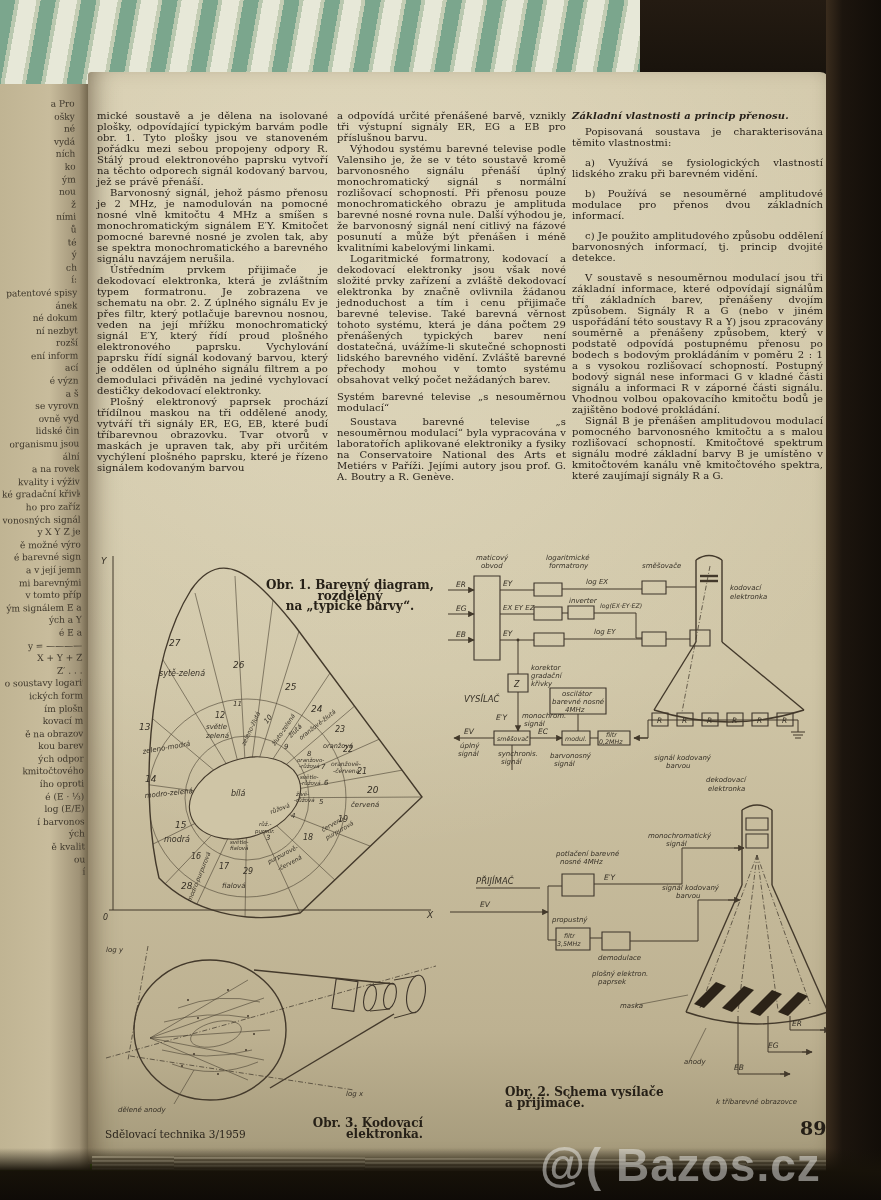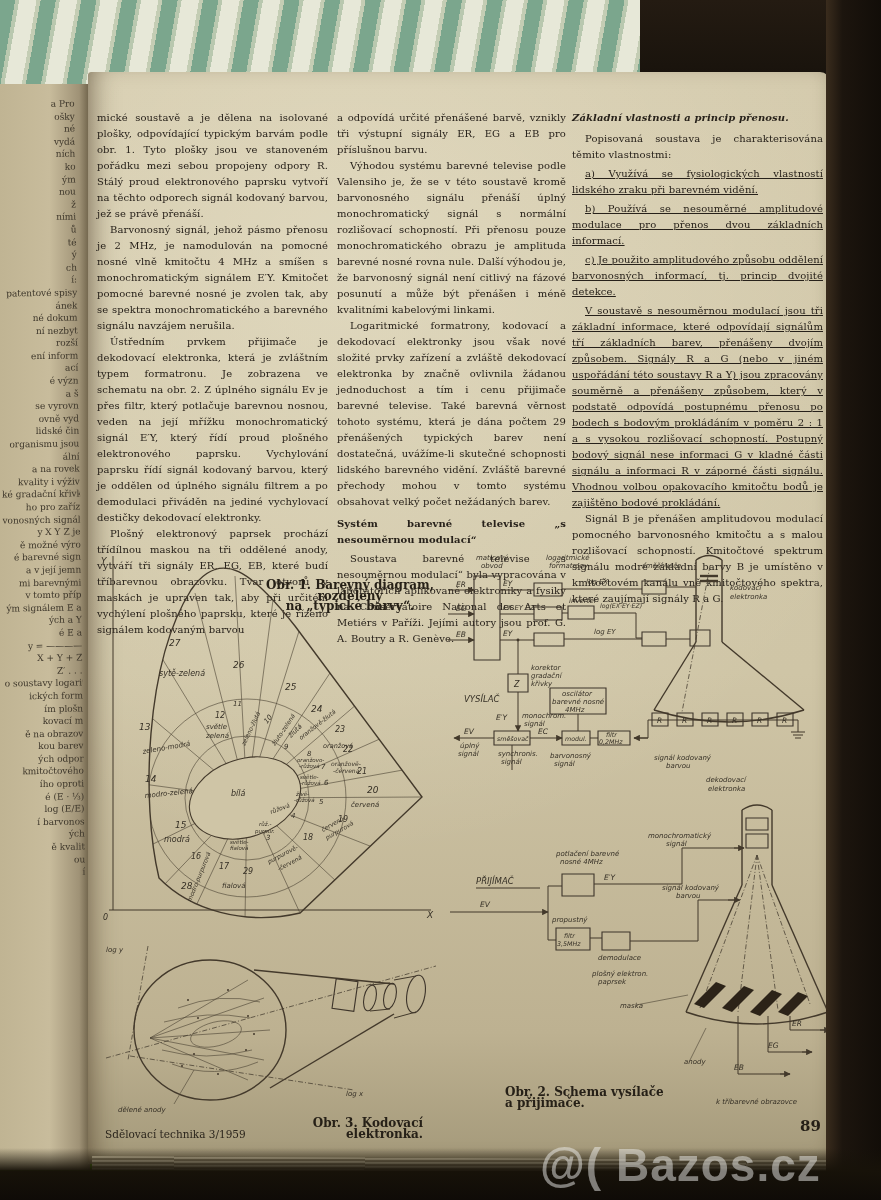--- a/index.html
+++ b/index.html
@@ -24,40 +24,40 @@
   #page{position:absolute;left:88px;top:72px;width:742px;height:1092px;
     background:
       radial-gradient(130% 90% at 35% 18%,rgba(255,252,235,.30),rgba(0,0,0,0) 60%),
       linear-gradient(180deg,#d3c9ab 0%,#cfc5a6 55%,#bdb191 88%,#a4997a 100%);
     border-radius:3px 10px 6px 2px;
     box-shadow:inset 18px 0 26px -14px rgba(60,45,25,.55), inset -6px -10px 20px -10px rgba(60,45,25,.4);}
   #pagestack{position:absolute;left:92px;top:1158px;width:736px;height:14px;
     background:repeating-linear-gradient(180deg,#cfc3a2 0 2px,#8d8164 2px 4px);
     transform:rotate(.3deg);}
   
-  .col{position:absolute;font-size:10px;line-height:16px;text-align:justify;color:#27211a;
+  .col{position:absolute;font-size:10px;line-height:11px;text-align:justify;color:#27211a;
        letter-spacing:.1px;}
   .col p{margin:0;text-indent:13px;}
   .col p.noind{text-indent:0;}
-  .col p.sp{margin-top:3px;text-decoration:underline;}
-  .h2{font-weight:bold;text-indent:0 !important;margin-top:6px !important;margin-bottom:3px !important;}
+  .col p.sp{margin-top:9px;}
+  .h2{font-weight:normal;text-indent:0 !important;margin-top:6px !important;margin-bottom:3px !important;}
   .h3{font-weight:bold;font-style:italic;text-indent:0 !important;margin-bottom:5px !important;}
   
   .figsvg{position:absolute;}
   .figsvg *{vector-effect:non-scaling-stroke;}
   .ln{stroke:#43392b;stroke-width:1;fill:none;}
   .ln2{stroke:#43392b;stroke-width:1.4;fill:none;}
   .thin{stroke:#4a4133;stroke-width:.6;fill:none;}
   .dsh{stroke:#4a4133;stroke-width:.8;fill:none;stroke-dasharray:5 2 1 2;}
   .bx{stroke:#3d342a;stroke-width:1.1;fill:none;}
   .dark{fill:#2c2318;stroke:none;}
   .lb{font-family:"DejaVu Sans",sans-serif;font-style:italic;fill:#363026;}
   .cap{position:absolute;font-weight:bold;font-size:12px;line-height:10.5px;color:#262017;text-align:center;}
   #footer{position:absolute;left:105px;top:1128px;font-size:10.5px;color:#2b251c;}
-  #pagenum{position:absolute;left:800px;top:1117px;font-weight:bold;font-size:15px;color:#241e16;}
+  #pagenum{position:absolute;left:800px;top:1117px;font-weight:bold;font-size:19px;color:#241e16;}
   #watermark{position:absolute;left:540px;top:1138px;width:345px;font-family:"Liberation Sans",sans-serif;
     font-weight:bold;font-size:46px;letter-spacing:1px;color:rgba(238,238,236,.50);white-space:nowrap;}
   .frag{white-space:nowrap;}
 </style>
 </head>
 <body>
 
 <div id="scene">
 
   <div id="cloth"></div>

